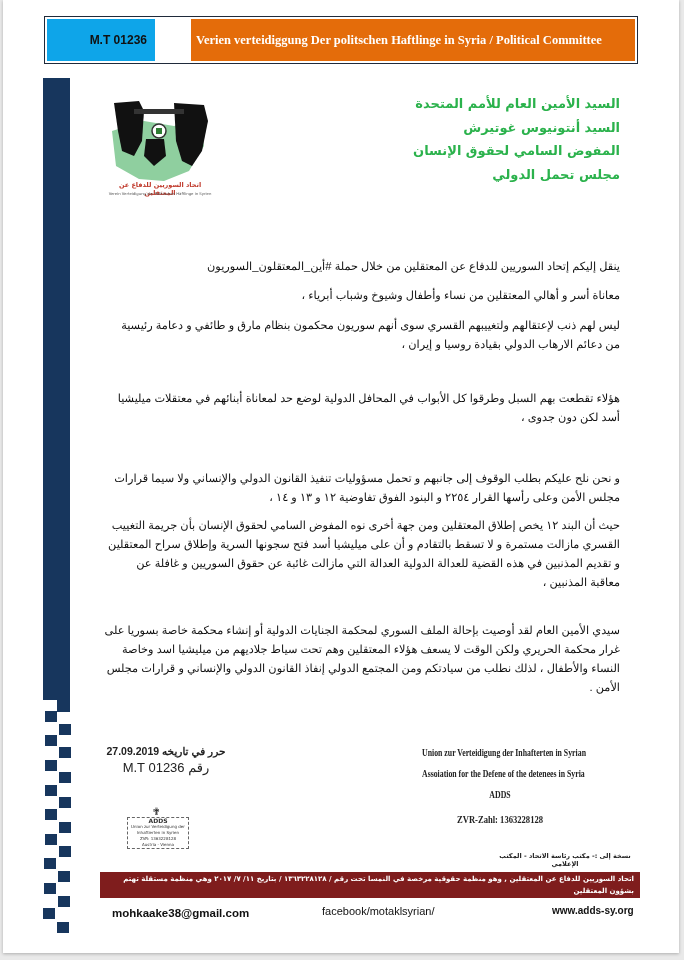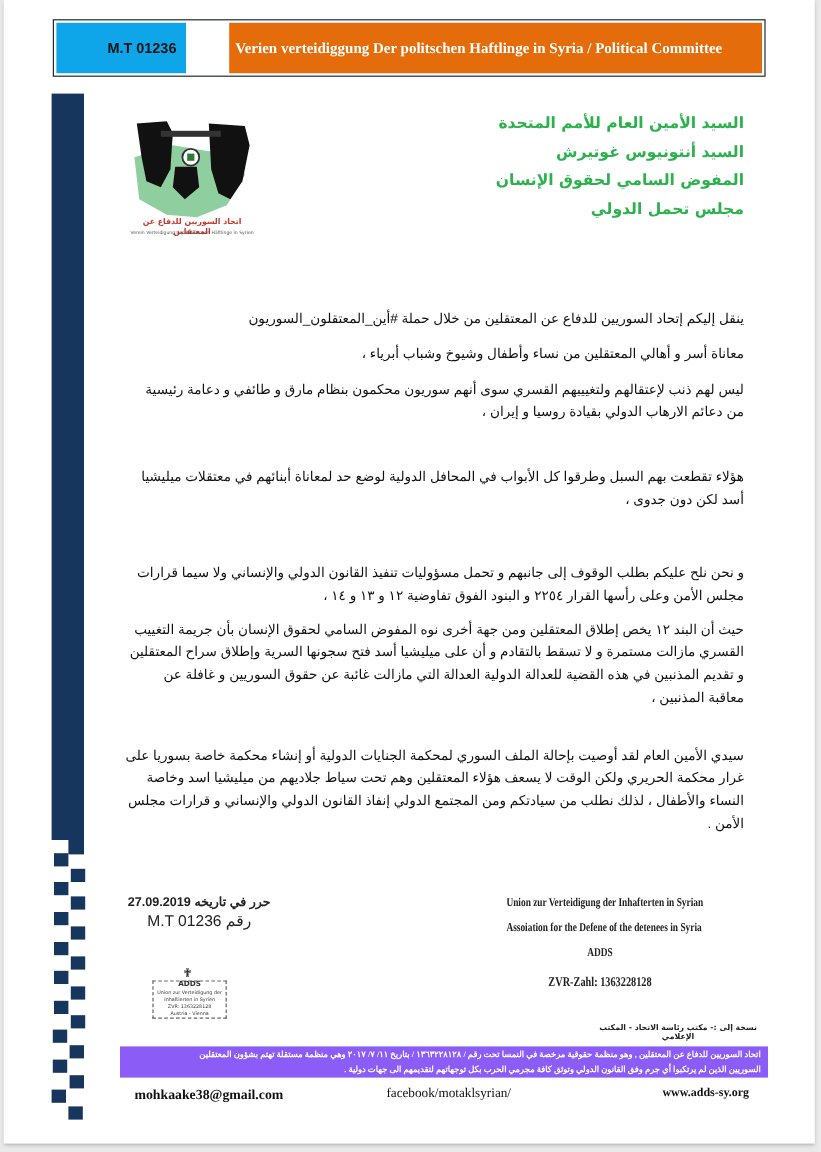--- a/index.html
+++ b/index.html
@@ -17,22 +17,22 @@
   .addressees { position:absolute; right:64px; top:92px; width:280px; direction:rtl; text-align:right; color:#2bb24c; font-size:13px; font-weight:bold; }
   .addressees div { height:23.5px; line-height:23.5px; }
   .body-text { position:absolute; left:104px; right:64px; direction:rtl; text-align:right; font-family:"Liberation Sans", sans-serif; font-size:11.3px; color:#111; line-height:19px; }
   .meta-date { position:absolute; left:96px; top:745px; width:140px; direction:rtl; text-align:center; font-weight:bold; font-size:10.5px; color:#222; font-family:"Liberation Sans", sans-serif; }
   .meta-ref { position:absolute; left:96px; top:760px; width:140px; direction:rtl; text-align:center; font-weight:normal; font-size:13px; color:#222; font-family:"Liberation Sans", sans-serif; }
   .stamp { position:absolute; left:127px; top:817px; width:60px; height:30px; border:1px dashed #666; font-size:4px; color:#333; text-align:center; line-height:6px; }
   .stamp-cross { position:absolute; left:152px; top:806px; font-size:10px; color:#333; }
   .assoc { position:absolute; left:400px; top:742px; width:200px; text-align:center; font-family:"Liberation Serif", serif; font-weight:bold; font-size:10px; color:#222; transform:scaleX(0.78); transform-origin:center; }
   .assoc div { height:21px; line-height:21px; white-space:nowrap; }
   .cc { position:absolute; left:485px; top:852px; width:160px; direction:rtl; text-align:center; font-size:6.5px; font-weight:bold; color:#222; }
-  .ftr-band { position:absolute; left:100px; top:872px; width:540px; height:26px; background:#8b5cf6; color:#fff; direction:rtl; text-align:right; font-size:7px; font-weight:bold; line-height:12px; padding:1px 6px; box-sizing:border-box;font-family:Liberation Serif, serif; }
-  .contact { position:absolute; top:905px; font-family:Liberation Serif, serif; font-weight:bold; color:#111; }
+  .ftr-band { position:absolute; left:100px; top:872px; width:540px; height:26px; background:#7f1d1d; color:#fff; direction:rtl; text-align:right; font-size:7px; font-weight:bold; line-height:12px; padding:1px 6px; box-sizing:border-box; }
+  .contact { position:absolute; top:905px; font-family:Liberation Sans, sans-serif; font-weight:bold; color:#111; }
   .c-email { left:112px; font-size:11.5px; top:907px; }
   .c-fb { left:322px; font-size:11px; font-weight:normal; }
   .c-web { left:552px; font-size:10px; }
 </style>
 </head>
 <body>
 
 <div class="sheet"></div>
 
 <div class="hdr">

